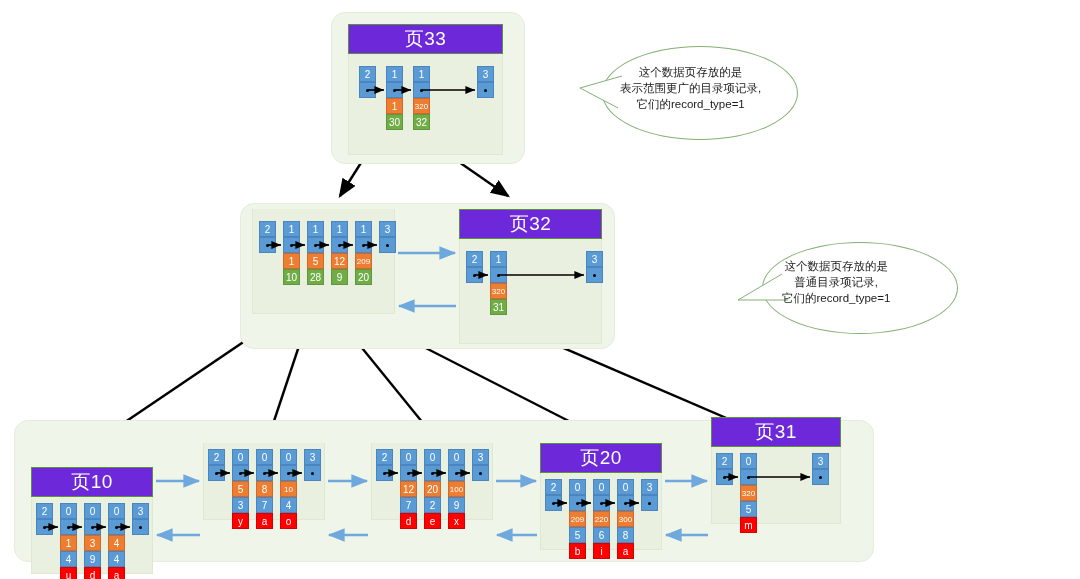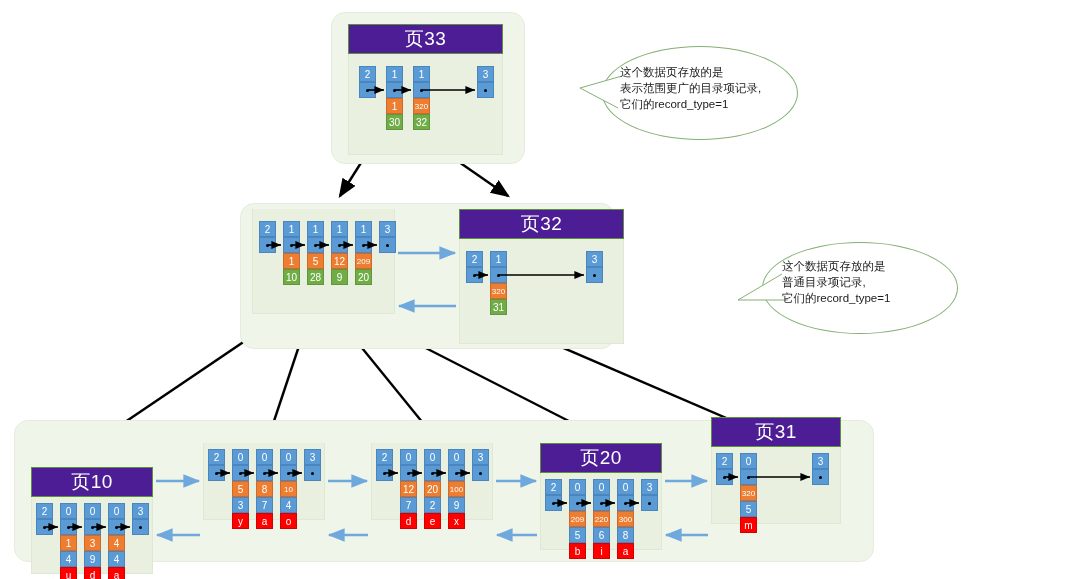--- a/index.html
+++ b/index.html
@@ -18,21 +18,21 @@
     background:#f0f5ea;
     border:1px solid #e4ecdb;
     border-radius:14px;
     box-sizing:border-box;
   }
 
   
   .page{position:absolute;box-sizing:border-box;}
   .page-header{
     height:30px;
-    background:#4c1d95;
+    background:#6d28d9;
     border:1px solid #5c9139;
     box-sizing:border-box;
     color:#ffffff;
     font-size:19px;
     line-height:28px;
     text-align:center;
     letter-spacing:.5px;
   }
   .page-body{
     position:relative;
@@ -63,21 +63,21 @@
     position:absolute;left:50%;top:50%;
     width:3px;height:3px;margin-left:-1.5px;margin-top:-1.5px;
     background:#000;border-radius:50%;
   }
 
   
   svg.ovl{position:absolute;left:0;top:0;width:1080px;height:579px;pointer-events:none;overflow:visible;}
   svg.local{position:absolute;left:0;top:0;overflow:visible;pointer-events:none;}
 
   
-  .callout{position:absolute;}
+  .callout{position:absolute;text-align:center;}
   .callout .bubble{
     position:absolute;left:0;top:0;
     border:1px solid #84b074;
     border-radius:50%;
     background:#ffffff;
     box-sizing:border-box;
   }
   .callout .ctext{
     position:absolute;
     color:#1a1a1a;
@@ -213,21 +213,21 @@
       <svg class="local" style="width:143px;height:105px;">
         <line x1="15" y1="36" x2="28" y2="36" stroke="#000" stroke-width="1.6" marker-end="url(#ah2)"></line>
         <line x1="39" y1="36" x2="52" y2="36" stroke="#000" stroke-width="1.6" marker-end="url(#ah2)"></line>
         <line x1="63" y1="36" x2="76" y2="36" stroke="#000" stroke-width="1.6" marker-end="url(#ah2)"></line>
         <line x1="87" y1="36" x2="100" y2="36" stroke="#000" stroke-width="1.6" marker-end="url(#ah2)"></line>
         <line x1="111" y1="36" x2="124" y2="36" stroke="#000" stroke-width="1.6" marker-end="url(#ah2)"></line>
       </svg>
     </div>
   </div>
 
-  <div class="page" style="left:459px;top:209px;width:165px;">
+  <div class="page" style="left:459px;top:209px;width:143px;">
     <div class="page-header">页32</div>
     <div class="page-body" style="height:105px;">
       <div class="rec" style="left:6px;top:12px;">
         <div class="cell c-blue">2</div>
         <div class="cell c-ptr">
           <span class="dot"></span>
         </div>
       </div>
       <div class="rec" style="left:30px;top:12px;">
         <div class="cell c-blue">1</div>

